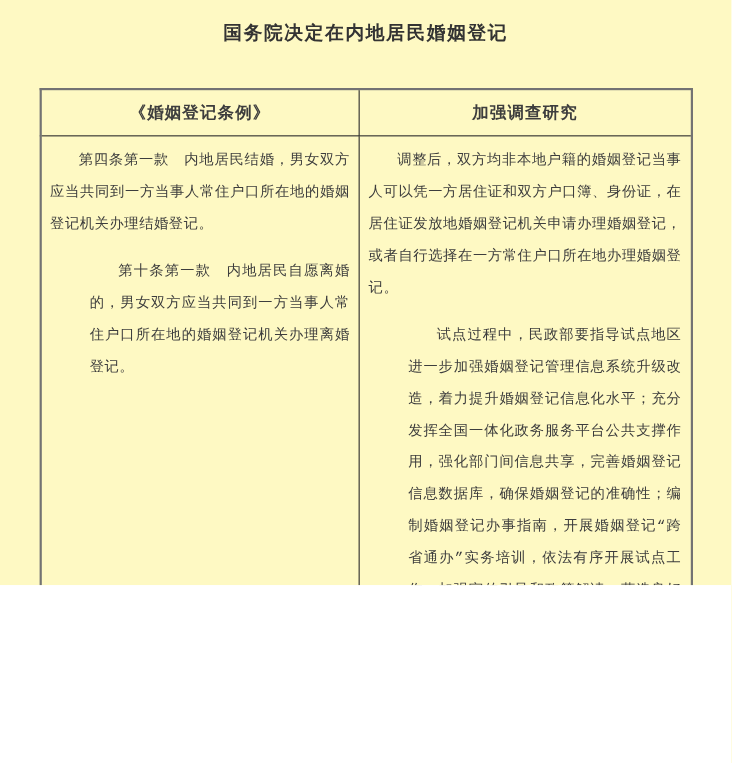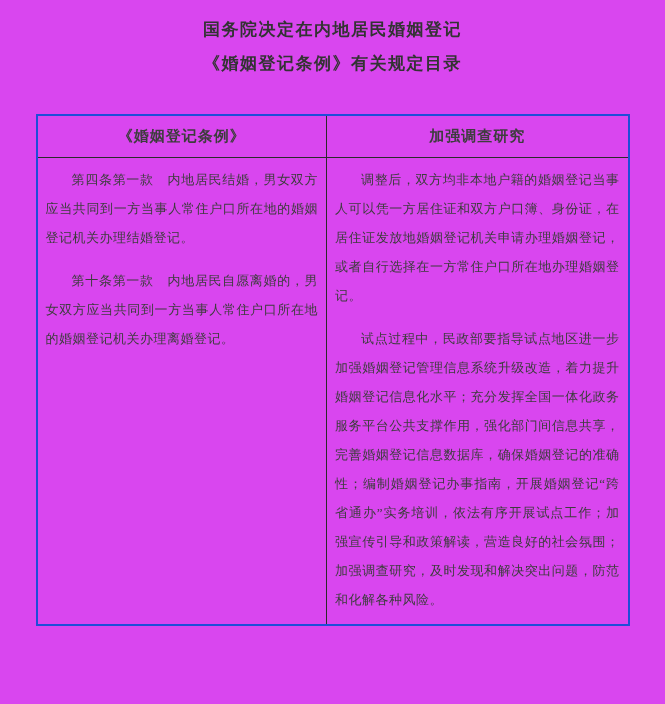--- a/index.html
+++ b/index.html
@@ -3,41 +3,42 @@
 <meta charset="utf-8">
 <style>
   html, body {
     margin: 0;
     padding: 0;
     background: #ffffff;
   }
   .page {
     position: relative;
     width: 665px;
-    height: 704px;
-    background: #d946ef;
+    height: 532px;
+    background: #fef9c3;
     font-family: "Liberation Serif", serif;
     color: #3d3d3d;
     overflow: hidden;
   }
   .title-block {
     padding-top: 13px;
     text-align: center;
     font-weight: bold;
     font-size: 17px;
     line-height: 34px;
     letter-spacing: 1.5px;
     color: #333333;
   }
   table.doc-table {
     border-collapse: collapse;
     table-layout: fixed;
     width: 594px;
     margin: 33px auto 0 auto;
-    border: 2px solid #1d4ed8;
+    border: 2px solid #737373;
+    font-family: Liberation Mono, monospace;
   }
   table.doc-table th,
   table.doc-table td {
     border: 1px solid #2b2b2b;
   }
   table.doc-table th {
     height: 41px;
     font-size: 15px;
     font-weight: bold;
     text-align: center;
@@ -54,30 +55,30 @@
   }
   table.doc-table td p {
     margin: 0 0 14px 0;
     text-indent: 2em;
     line-height: 29px;
     text-align: justify;
     letter-spacing: 0.5px;
   }
   table.doc-table td p:last-child {
     margin-bottom: 0;
+    margin-left: 36px;
   }
 </style>
 </head>
 <body>
 
 <div class="page">
 
   <div class="title-block">
     <div>国务院决定在内地居民婚姻登记</div>
-    <div>《婚姻登记条例》有关规定目录</div>
   </div>
 
   <table class="doc-table">
     <colgroup>
       <col style="width:49%">
       <col style="width:51%">
     </colgroup>
     <thead>
       <tr>
         <th>《婚姻登记条例》</th>

